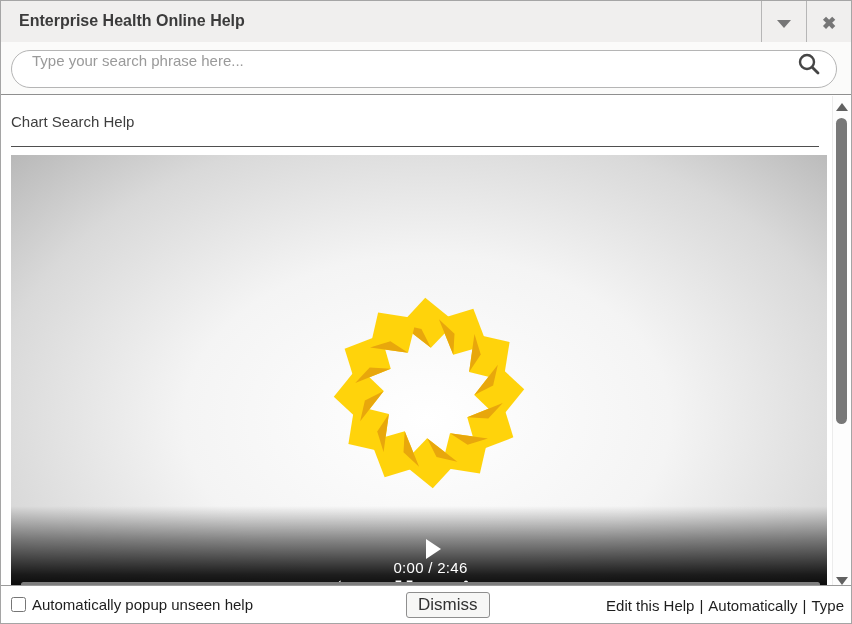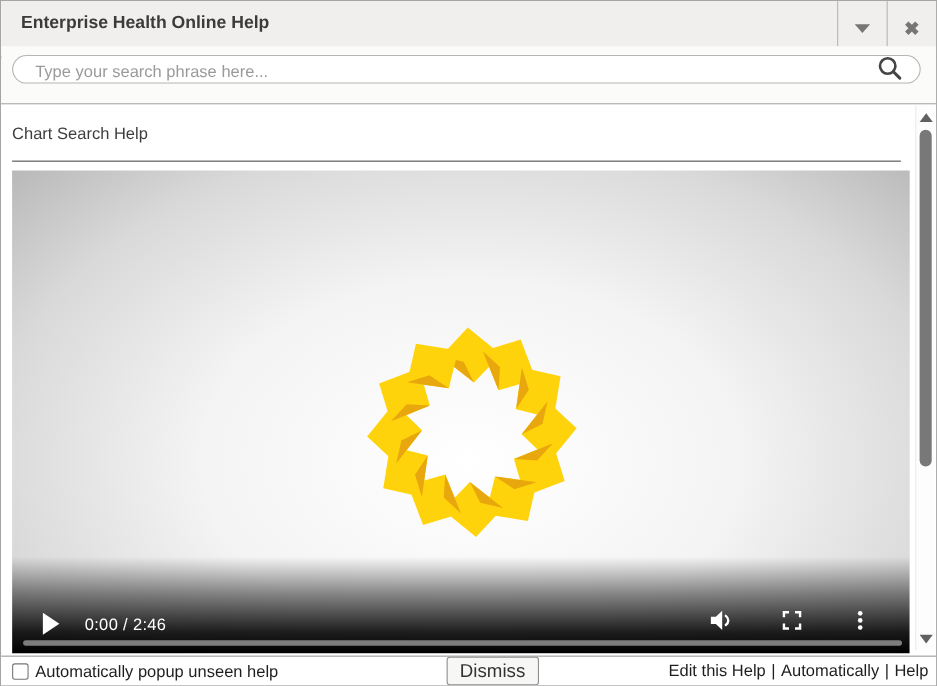--- a/index.html
+++ b/index.html
@@ -1,62 +1,62 @@
 <!DOCTYPE html>
 <html style="--petal-color: #FFD30B; --petal-accent: #E8A70C;"><head>
 <meta charset="utf-8">
 <style>
   * { box-sizing: border-box; }
   html,body { margin:0; padding:0; background:#e8e8e8; font-family:"Liberation Sans", sans-serif; }
   .dialog { position:relative; width:852px; height:624px; background:#fff; border:1px solid #a5a5a5; overflow:hidden; }
 
   
-  .titlebar { position:absolute; top:0; left:0; right:0; height:52px; background:#f0efee; border-bottom:2px solid #7f1d1d; display:flex; align-items:stretch; }
+  .titlebar { position:absolute; top:0; left:0; right:0; height:52px; background:#f0efee; border-bottom:7px solid #7f1d1d; display:flex; align-items:stretch; }
   .titlebar-title { flex:1; font-size:16px; font-weight:bold; color:#3b3b3b; line-height:40px; padding-left:18px; white-space:nowrap; overflow:hidden; }
   .tb-btn { width:45px; display:flex; align-items:center; justify-content:center; border-left:1px solid #b6b6b6; cursor:pointer; background:transparent; }
   .caret-down { width:0; height:0; border-left:7px solid transparent; border-right:7px solid transparent; border-top:8px solid #767676; }
   .close-glyph { font-size:17px; font-weight:bold; color:#767676; line-height:1; }
 
   
   .searchbar { position:absolute; top:41px; left:0; right:0; height:53px; background:#fbfbfa; border-bottom:1px solid #8f8f8f; }
-  .search-pill { position:absolute; left:10px; right:14px; top:8px; height:26px; background:#fff; border:1px solid #b5b5b5; border-radius:19px; display:flex; align-items:flex-end; padding:0 14px 0 18px; }
+  .search-pill { position:absolute; left:10px; right:14px; top:8px; height:38px; background:#fff; border:1px solid #b5b5b5; border-radius:19px; display:flex; align-items:flex-start; padding:0 14px 0 18px; }
   .search-input { flex:1; border:none; outline:none; background:transparent; font-size:15px; color:#333; font-family:"Liberation Sans", sans-serif; }
   .search-input::placeholder { color:#9a9a9a; opacity:1; }
   .search-icon-svg { flex:0 0 auto; }
 
   
   .content { position:absolute; top:94px; left:0; right:0; bottom:31px; background:#fff; }
   .page-heading { margin:14px 32px 0 10px; font-size:15px; font-weight:normal; color:#3e3e3e; line-height:25px; padding-bottom:12px; border-bottom:1px solid #4f4f4f; }
 
   
   .video { position:absolute; left:10px; top:60px; width:816px; height:439px; overflow:hidden; cursor:pointer;
            background: radial-gradient(ellipse 640px 430px at 51% 60%, #ffffff 0%, #f4f4f4 38%, #d9d9d9 68%, #a8a8a8 100%); }
   .video-logo { position:absolute; left:418px; top:238px; transform:translate(-50%,-50%); }
   .petal-main { fill: var(--petal-color, #FFD30B); }
   .petal-fold { fill: var(--petal-accent, #E8A70C); }
 
   .controls { position:absolute; left:0; right:0; bottom:0; height:88px;
               background: linear-gradient(to bottom, rgba(0,0,0,0) 0%, rgba(0,0,0,0.45) 38%, rgba(0,0,0,0.88) 78%, #000 100%); }
-  .controls-row { position:absolute; left:0; right:0; bottom:17px; height:38px; display:flex; align-items:flex-end; }
+  .controls-row { position:absolute; left:0; right:0; bottom:17px; height:38px; display:flex; align-items:center;flex-direction:column; }
   .play-btn { margin-left:28px; width:0; height:0; border-top:10px solid transparent; border-bottom:10px solid transparent; border-left:15px solid #fff; cursor:pointer; }
   .time-text { margin-left:23px; color:#fff; font-size:15px; letter-spacing:0.3px; }
   .ctl-spacer { flex:1; }
   .ctl-right { display:flex; align-items:center; gap:40px; margin-right:34px; }
   .ctl-icon { cursor:pointer; display:flex; }
   .progress { position:absolute; left:10px; right:7px; bottom:7px; height:5px; background:#7d7d7d; border-radius:3px; cursor:pointer; }
 
   
   .scrollbar { position:absolute; top:1px; right:1px; bottom:1px; width:18px; background:#fdfdfd; border-left:1px solid #ececec; }
   .sb-up, .sb-down { position:absolute; left:3px; width:0; height:0; border-left:6px solid transparent; border-right:6px solid transparent; cursor:pointer; }
   .sb-up { top:7px; border-bottom:8px solid #616161; }
   .sb-down { bottom:6px; border-top:8px solid #616161; }
   .sb-thumb { position:absolute; top:22px; left:3px; width:11px; height:306px; background:#787878; border-radius:6px; cursor:pointer; }
 
   
-  .footer { position:absolute; left:0; right:0; bottom:0; height:27px; background:#fff; border-top:1px solid #9b9b9b; display:flex; align-items:center; padding:0 8px; }
+  .footer { position:absolute; left:0; right:0; bottom:0; height:38px; background:#fff; border-top:1px solid #9b9b9b; display:flex; align-items:center; padding:0 8px; }
   .popup-checkbox { width:15px; height:15px; margin:0 6px 0 2px; cursor:pointer; }
   .checkbox-label { font-size:15px; color:#1e1e1e; white-space:nowrap; }
   .dismiss-btn { position:absolute; left:405px; top:50%; transform:translateY(-50%); font-size:17px; font-family:"Liberation Sans", sans-serif; color:#333; background:#f7f7f6; border:1px solid #8f8f8f; border-radius:3px; padding:2px 11px; cursor:pointer; }
   .footer-links { position:absolute; right:7px; top:50%; transform:translateY(-50%); font-size:15px; color:#1e1e1e; white-space:nowrap; }
   .footer-link { color:#1e1e1e; cursor:pointer; }
   .link-sep { color:#1e1e1e; text-decoration:none; margin:0 5px; }
 </style>
 </head>
 <body>
 
@@ -146,17 +146,17 @@
       <div class="sb-thumb"></div>
       <div class="sb-down"></div>
     </div>
   </div>
 
   <div class="footer">
     <input type="checkbox" class="popup-checkbox" style="">
     <span class="checkbox-label">Automatically popup unseen help</span>
     <button class="dismiss-btn">Dismiss</button>
     <div class="footer-links">
-      <a class="footer-link">Edit this Help</a><span class="link-sep">|</span><a class="footer-link">Automatically</a><span class="link-sep">|</span><a class="footer-link">Help</a>
+      <a class="footer-link">Edit this Help</a><span class="link-sep">|</span><a class="footer-link">Automatically</a><span class="link-sep">|</span><a class="footer-link">Type</a>
     </div>
   </div>
 
 </div>
 
 </body></html>

